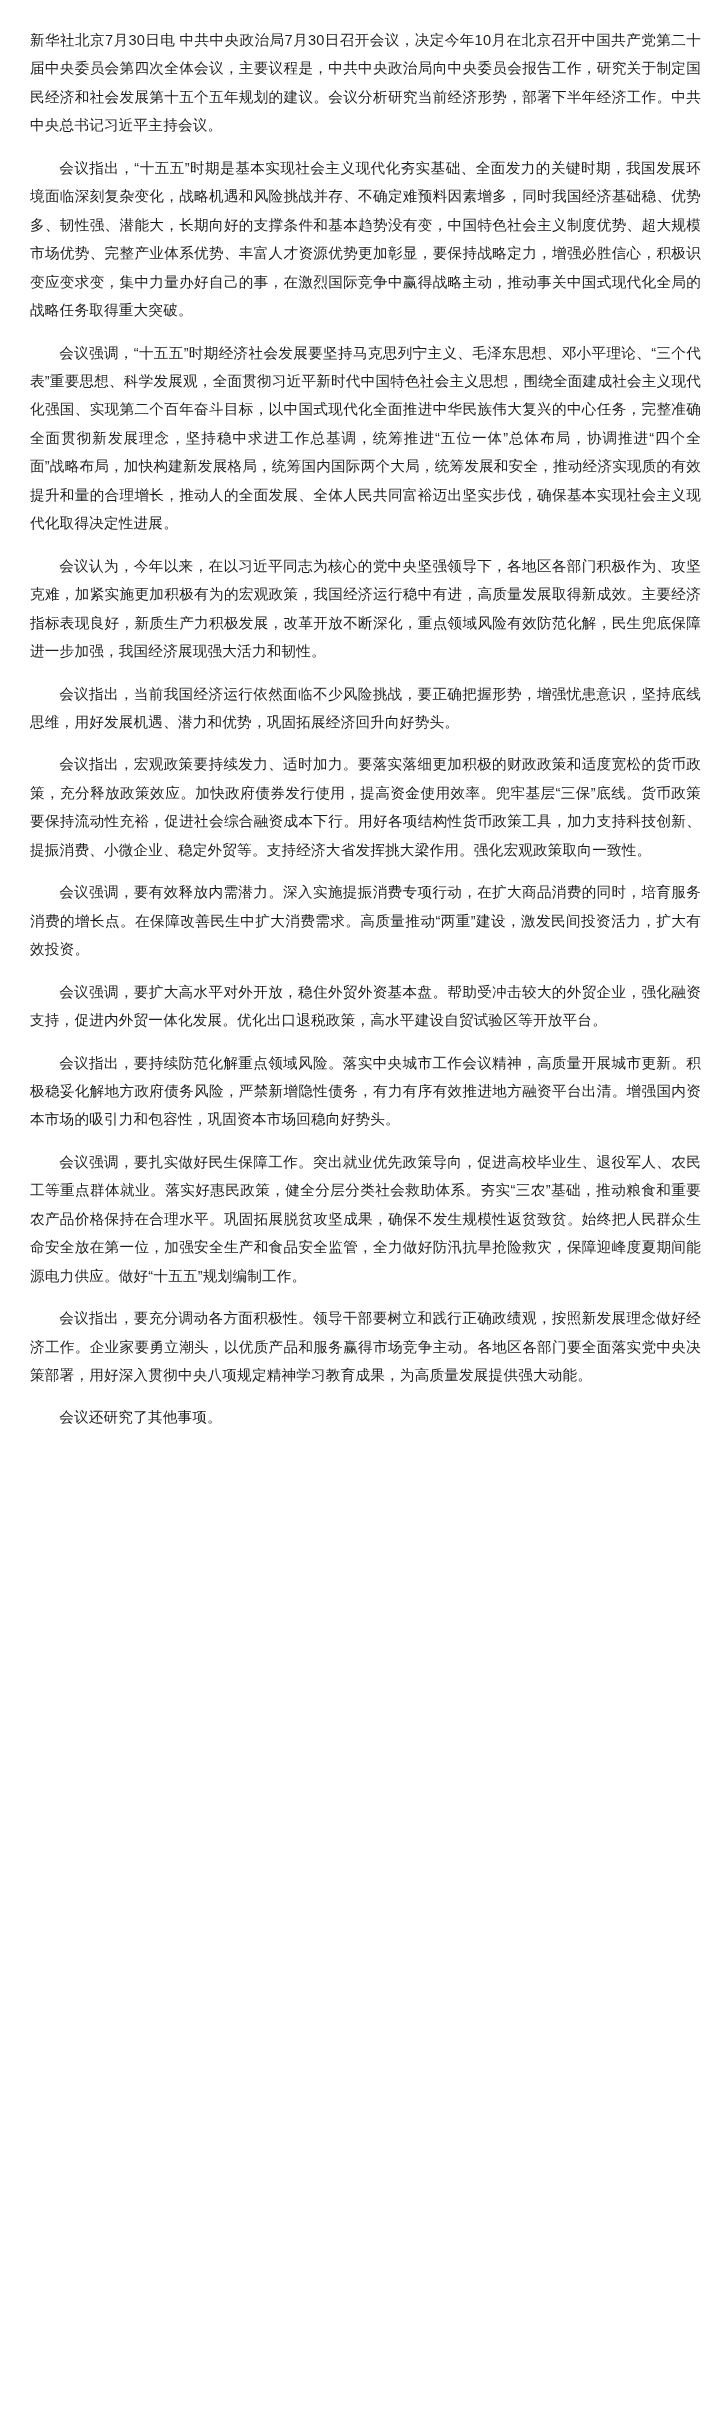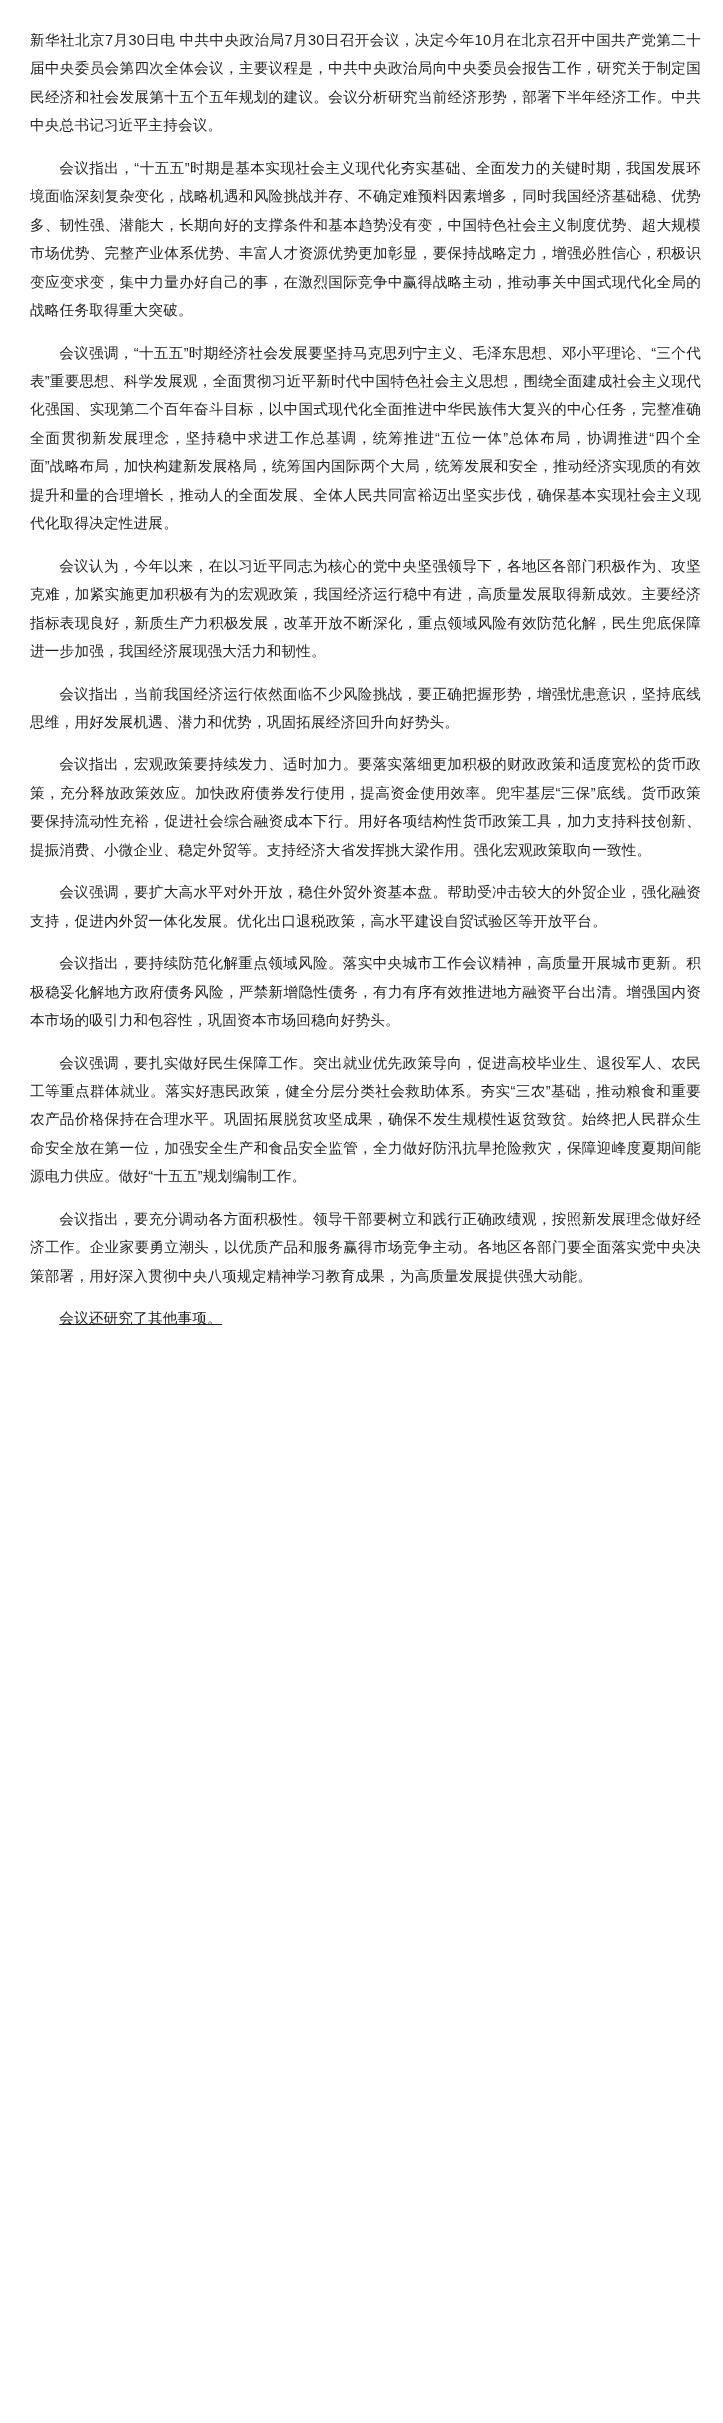--- a/index.html
+++ b/index.html
@@ -23,34 +23,34 @@
     line-height: 1.95;
     text-align: justify;
     text-justify: inter-ideograph;
     margin: 0 0 14px 0;
     text-indent: 2em;
     color: #1d1d1d;
     letter-spacing: 0.2px;
   }
   .para:last-child {
     margin-bottom: 2px;
-    text-decoration: underline;
   }
   .para.lead {
     text-indent: 0;
   }
 </style>
 </head>
 <body>
 
 <article id="article">
   <p class="para lead">新华社北京7月30日电  中共中央政治局7月30日召开会议，决定今年10月在北京召开中国共产党第二十届中央委员会第四次全体会议，主要议程是，中共中央政治局向中央委员会报告工作，研究关于制定国民经济和社会发展第十五个五年规划的建议。会议分析研究当前经济形势，部署下半年经济工作。中共中央总书记习近平主持会议。</p>
   <p class="para">会议指出，“十五五”时期是基本实现社会主义现代化夯实基础、全面发力的关键时期，我国发展环境面临深刻复杂变化，战略机遇和风险挑战并存、不确定难预料因素增多，同时我国经济基础稳、优势多、韧性强、潜能大，长期向好的支撑条件和基本趋势没有变，中国特色社会主义制度优势、超大规模市场优势、完整产业体系优势、丰富人才资源优势更加彰显，要保持战略定力，增强必胜信心，积极识变应变求变，集中力量办好自己的事，在激烈国际竞争中赢得战略主动，推动事关中国式现代化全局的战略任务取得重大突破。</p>
   <p class="para">会议强调，“十五五”时期经济社会发展要坚持马克思列宁主义、毛泽东思想、邓小平理论、“三个代表”重要思想、科学发展观，全面贯彻习近平新时代中国特色社会主义思想，围绕全面建成社会主义现代化强国、实现第二个百年奋斗目标，以中国式现代化全面推进中华民族伟大复兴的中心任务，完整准确全面贯彻新发展理念，坚持稳中求进工作总基调，统筹推进“五位一体”总体布局，协调推进“四个全面”战略布局，加快构建新发展格局，统筹国内国际两个大局，统筹发展和安全，推动经济实现质的有效提升和量的合理增长，推动人的全面发展、全体人民共同富裕迈出坚实步伐，确保基本实现社会主义现代化取得决定性进展。</p>
   <p class="para">会议认为，今年以来，在以习近平同志为核心的党中央坚强领导下，各地区各部门积极作为、攻坚克难，加紧实施更加积极有为的宏观政策，我国经济运行稳中有进，高质量发展取得新成效。主要经济指标表现良好，新质生产力积极发展，改革开放不断深化，重点领域风险有效防范化解，民生兜底保障进一步加强，我国经济展现强大活力和韧性。</p>
   <p class="para">会议指出，当前我国经济运行依然面临不少风险挑战，要正确把握形势，增强忧患意识，坚持底线思维，用好发展机遇、潜力和优势，巩固拓展经济回升向好势头。</p>
   <p class="para">会议指出，宏观政策要持续发力、适时加力。要落实落细更加积极的财政政策和适度宽松的货币政策，充分释放政策效应。加快政府债券发行使用，提高资金使用效率。兜牢基层“三保”底线。货币政策要保持流动性充裕，促进社会综合融资成本下行。用好各项结构性货币政策工具，加力支持科技创新、提振消费、小微企业、稳定外贸等。支持经济大省发挥挑大梁作用。强化宏观政策取向一致性。</p>
+  <p class="para">会议强调，要有效释放内需潜力。深入实施提振消费专项行动，在扩大商品消费的同时，培育服务消费的增长点。在保障改善民生中扩大消费需求。高质量推动“两重”建设，激发民间投资活力，扩大有效投资。</p>
   <p class="para">会议强调，要扩大高水平对外开放，稳住外贸外资基本盘。帮助受冲击较大的外贸企业，强化融资支持，促进内外贸一体化发展。优化出口退税政策，高水平建设自贸试验区等开放平台。</p>
   <p class="para">会议指出，要持续防范化解重点领域风险。落实中央城市工作会议精神，高质量开展城市更新。积极稳妥化解地方政府债务风险，严禁新增隐性债务，有力有序有效推进地方融资平台出清。增强国内资本市场的吸引力和包容性，巩固资本市场回稳向好势头。</p>
   <p class="para">会议强调，要扎实做好民生保障工作。突出就业优先政策导向，促进高校毕业生、退役军人、农民工等重点群体就业。落实好惠民政策，健全分层分类社会救助体系。夯实“三农”基础，推动粮食和重要农产品价格保持在合理水平。巩固拓展脱贫攻坚成果，确保不发生规模性返贫致贫。始终把人民群众生命安全放在第一位，加强安全生产和食品安全监管，全力做好防汛抗旱抢险救灾，保障迎峰度夏期间能源电力供应。做好“十五五”规划编制工作。</p>
   <p class="para">会议指出，要充分调动各方面积极性。领导干部要树立和践行正确政绩观，按照新发展理念做好经济工作。企业家要勇立潮头，以优质产品和服务赢得市场竞争主动。各地区各部门要全面落实党中央决策部署，用好深入贯彻中央八项规定精神学习教育成果，为高质量发展提供强大动能。</p>
   <p class="para">会议还研究了其他事项。</p>
 </article>
 
 </body></html>

